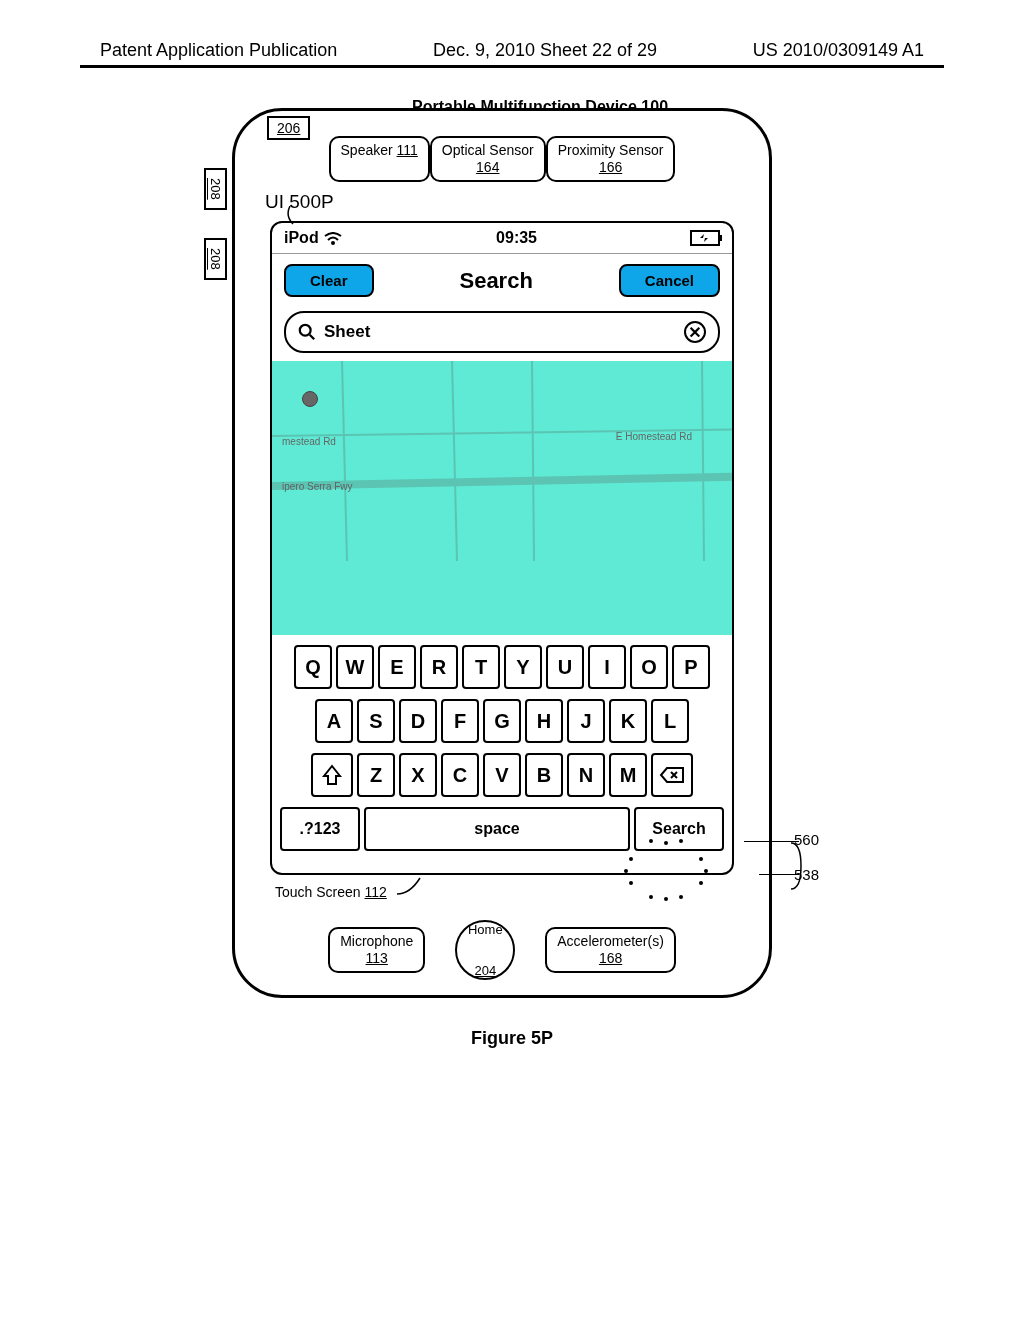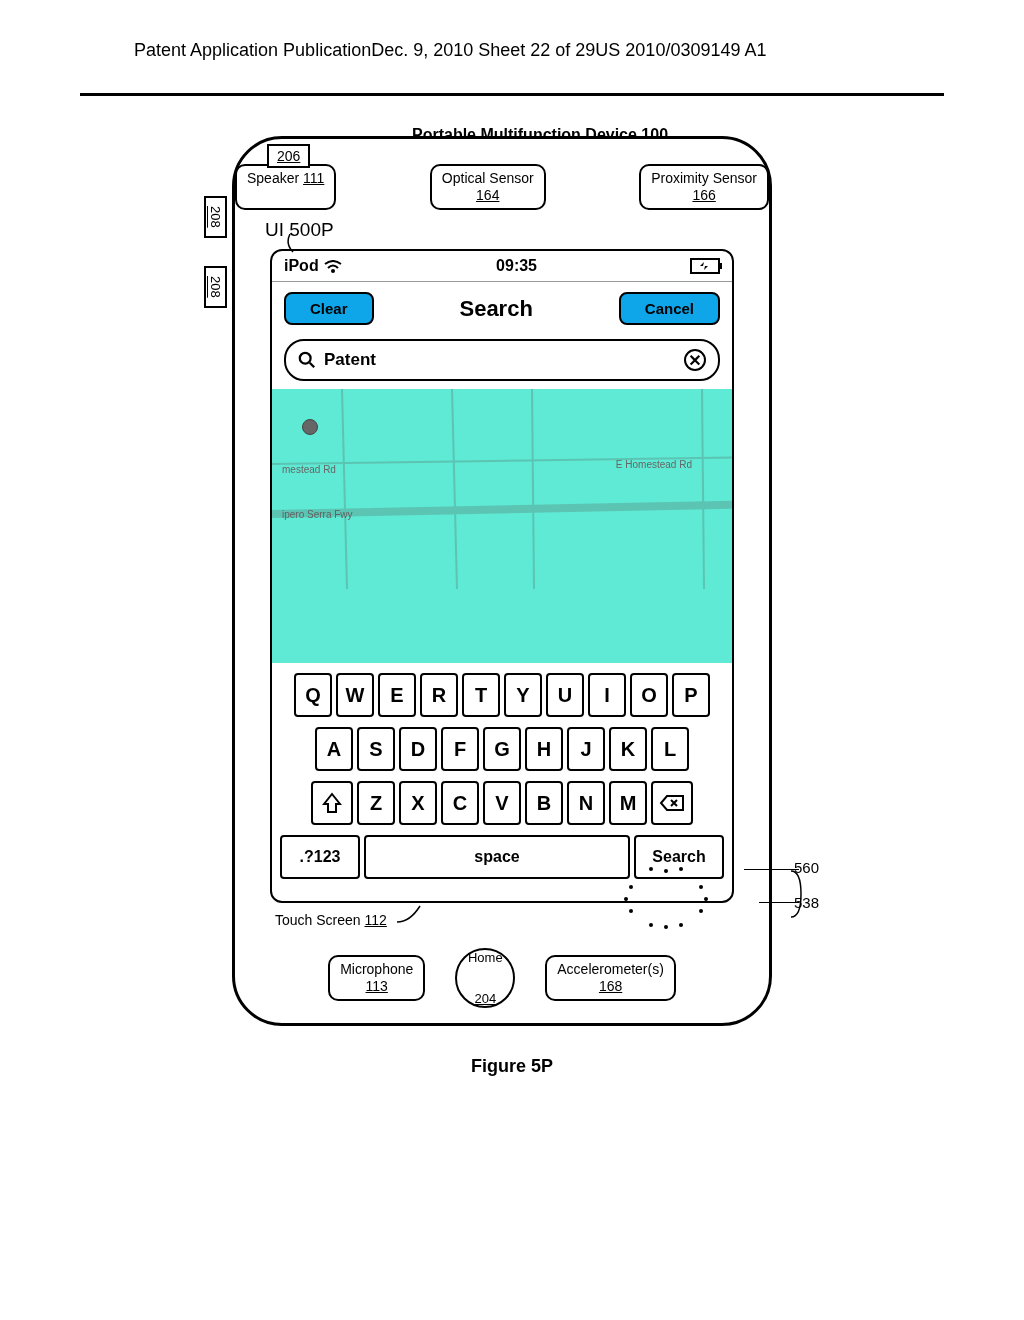--- a/index.html
+++ b/index.html
@@ -1,30 +1,30 @@
 <!DOCTYPE html>
 <html><head>
 <meta charset="utf-8">
 <style>
 * { box-sizing: border-box; margin: 0; padding: 0; }
 body { font-family: Arial, Helvetica, sans-serif; background: #fff; width: 1024px; height: 1320px; position: relative; }
-.page-header { display: flex; padding: 40px 100px 32px 100px; font-size: 18px; margin-left: 34px; }
+.page-header { display: flex; justify-content: space-between; padding: 40px 100px 4px 100px; font-size: 18px; }
 .page-header .left { font-weight: normal; }
 .page-header .right { font-weight: normal; }
 .hr { border: none; border-top: 3px solid #000; margin: 0 80px 40px 80px; }
 .figure-area { position: relative; width: 600px; margin: 40px auto 0 auto; }
 .device-title { position: absolute; top: -10px; left: 200px; font-weight: bold; font-size: 16px; }
 .device-title-arrow { position: absolute; top: 5px; left: 470px; }
 .label-206 { position: absolute; top: 8px; left: 55px; border: 2px solid #000; padding: 2px 8px; font-size: 14px; text-decoration: underline; z-index: 5; background: #fff; }
 .label-208 { position: absolute; border: 2px solid #000; padding: 8px 2px; font-size: 13px; text-decoration: underline; writing-mode: vertical-rl; background: #fff; z-index: 5; }
 .label-208.a { top: 60px; left: -8px; }
 .label-208.b { top: 130px; left: -8px; }
 .ui500p { position: absolute; top: 80px; left: 30px; font-size: 19px; }
 .device { position: relative; width: 540px; height: 890px; border: 3px solid #000; border-radius: 50px; margin-left: 20px; margin-top: 20px; background: #fff; }
-.top-components { display: flex; justify-content: space-between; margin-top: 25px; }
+.top-components { display: flex; justify-content: center; margin-top: 25px; }
 .component-box { border: 2px solid #000; border-radius: 10px; padding: 4px 10px; font-size: 14px; text-align: center; line-height: 1.2; }
 .component-box .num { text-decoration: underline; }
 .screen { position: absolute; top: 110px; left: 35px; right: 35px; bottom: 120px; border: 2px solid #000; border-radius: 12px; display: flex; flex-direction: column; }
 .status-bar { display: flex; justify-content: space-between; align-items: center; padding: 6px 12px; font-size: 16px; font-weight: bold; border-bottom: 1px solid #999; }
 .battery-icon { border: 2px solid #000; width: 30px; height: 16px; position: relative; display: inline-flex; align-items: center; justify-content: center; }
 .battery-icon::after { content: ''; position: absolute; right: -4px; top: 3px; width: 3px; height: 6px; background: #000; }
 .nav-bar { display: flex; justify-content: space-between; align-items: center; padding: 10px 12px; }
 .nav-btn { border: 2px solid #000; border-radius: 8px; padding: 6px 24px; font-size: 15px; font-weight: bold; background: #0ea5e9; }
 .nav-title { font-size: 22px; font-weight: bold; }
 .search-field { margin: 4px 12px 8px 12px; border: 2px solid #000; border-radius: 20px; padding: 8px 12px; display: flex; align-items: center; gap: 8px; }
@@ -116,21 +116,21 @@
         <button class="nav-btn">Clear</button>
         <span class="nav-title">Search</span>
         <button class="nav-btn">Cancel</button>
       </div>
 
       <div class="search-field">
         <svg class="search-icon-svg" viewBox="0 0 20 20">
           <circle cx="8" cy="8" r="6" stroke="#000" stroke-width="2.5" fill="none"></circle>
           <line x1="13" y1="13" x2="18" y2="18" stroke="#000" stroke-width="2.5"></line>
         </svg>
-        <span class="search-text">Patent</span>
+        <span class="search-text">Sheet</span>
         <span class="clear-x">✕</span>
       </div>
 
       <div class="map-area">
         <div class="map-pin"></div>
         <span class="map-label" style="top:75px;left:10px">mestead Rd</span>
         <span class="map-label" style="top:70px;right:40px">E Homestead Rd</span>
         <span class="map-label" style="top:120px;left:10px">ipero Serra Fwy</span>
         <svg width="100%" height="100%" style="position:absolute;top:0;left:0;opacity:0.25">
           <line x1="0" y1="75" x2="500" y2="68" stroke="#555" stroke-width="2"></line>

